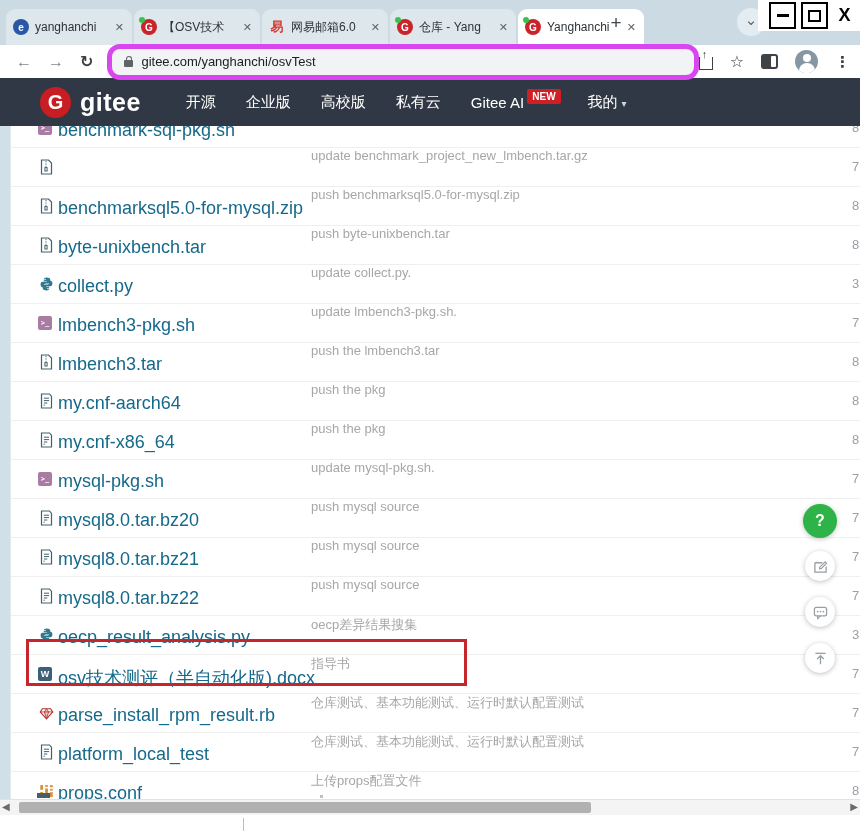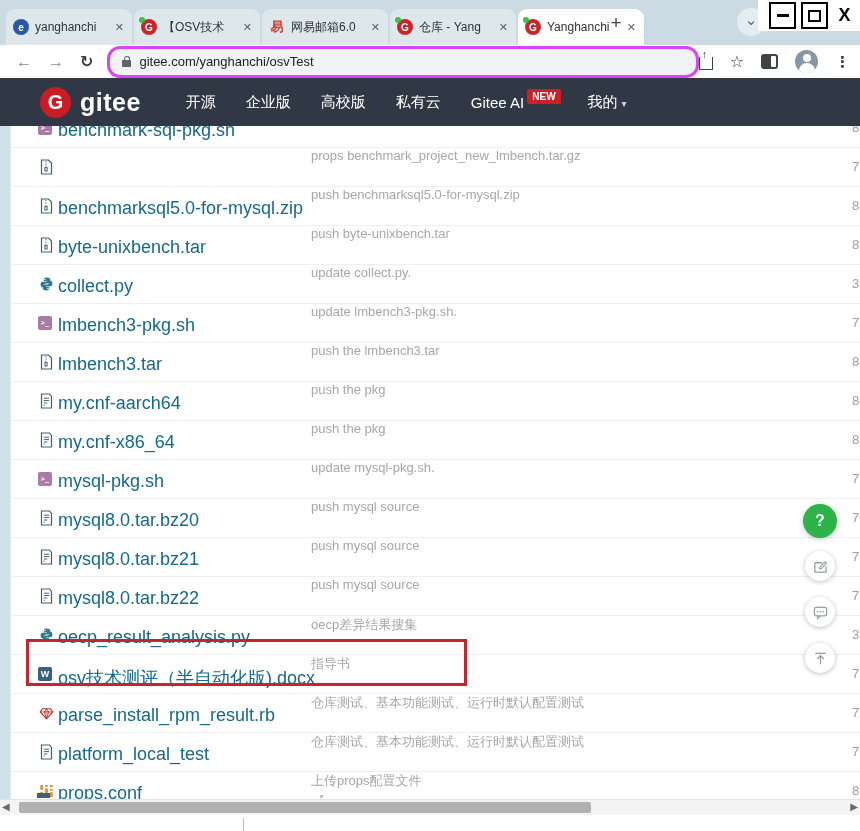--- a/index.html
+++ b/index.html
@@ -27,21 +27,21 @@
        align-items:center;justify-content:flex-end;gap:5px;padding-right:4px;z-index:21}
   .wbtn{width:23px;height:23px;display:flex;align-items:center;justify-content:center;color:#000;font-weight:bold}
   .wbtn.box{border:2px solid #000}
   .wbtn .dash{width:12px;height:3px;background:#000}
   .wbtn .sq{width:9px;height:8px;border:2px solid #000}
   .wbtn.x{font-size:18px;font-weight:900}
   .addressbar{position:absolute;top:45px;left:0;width:860px;height:33px;background:#fff;z-index:20;
        display:flex;align-items:center}
   .navbtn{font-size:16px;color:#80878c;margin-left:16px}
   .navbtn.reload{color:#3c4043;font-weight:bold}
-  .omnibox{margin-left:14px;width:580px;height:26px;background:#f1f3f4;border:3px solid #d946ef;
+  .omnibox{margin-left:14px;width:580px;height:26px;background:#f1f3f4;border:5px solid #d946ef;
        border-radius:13px;display:flex;align-items:center;padding:0 12px;gap:8px}
   .lock{width:9px;height:7px;background:#5f6368;border-radius:1px;position:relative;margin-top:3px}
   .lock::before{content:"";position:absolute;left:1.5px;top:-4px;width:4px;height:4px;border:1.5px solid #5f6368;
        border-bottom:none;border-radius:3px 3px 0 0}
   .url{font-size:13px;color:#202124}
   .bar-right{display:flex;align-items:center;gap:17px;margin-left:auto;margin-right:10px}
   .share-icon{width:12px;height:12px;border:1.5px solid #3c4043;border-top:none;position:relative;margin-top:4px}
   .share-icon::before{content:"↑";position:absolute;left:2px;top:-9px;font-size:11px;color:#3c4043;font-weight:bold}
   .star{font-size:16px;color:#3c4043}
   .panel-icon{width:17px;height:15px;background:#3f4346;border-radius:3px;position:relative}
@@ -185,21 +185,21 @@
   </div>
 
   <div class="row">
     <span class="ficon">
         <svg viewBox="0 0 14 16">
           <path d="M2 1h7l3 3v11H2z" fill="#fff" stroke="#44606e" stroke-width="1.2"></path>
           <path d="M6.5 2v1.2M6.5 4.4v1.2M6.5 6.8v1" stroke="#44606e" stroke-width="1"></path>
           <rect x="5.4" y="8.6" width="2.2" height="3.4" fill="none" stroke="#44606e" stroke-width="1"></rect>
         </svg>
       </span>
-    <span class="fmsg">props benchmark_project_new_lmbench.tar.gz</span>
+    <span class="fmsg">update benchmark_project_new_lmbench.tar.gz</span>
     <span class="fdate">7</span>
   </div>
 
   <div class="row">
     <span class="ficon">
         <svg viewBox="0 0 14 16">
           <path d="M2 1h7l3 3v11H2z" fill="#fff" stroke="#44606e" stroke-width="1.2"></path>
           <path d="M6.5 2v1.2M6.5 4.4v1.2M6.5 6.8v1" stroke="#44606e" stroke-width="1"></path>
           <rect x="5.4" y="8.6" width="2.2" height="3.4" fill="none" stroke="#44606e" stroke-width="1"></rect>
         </svg>

